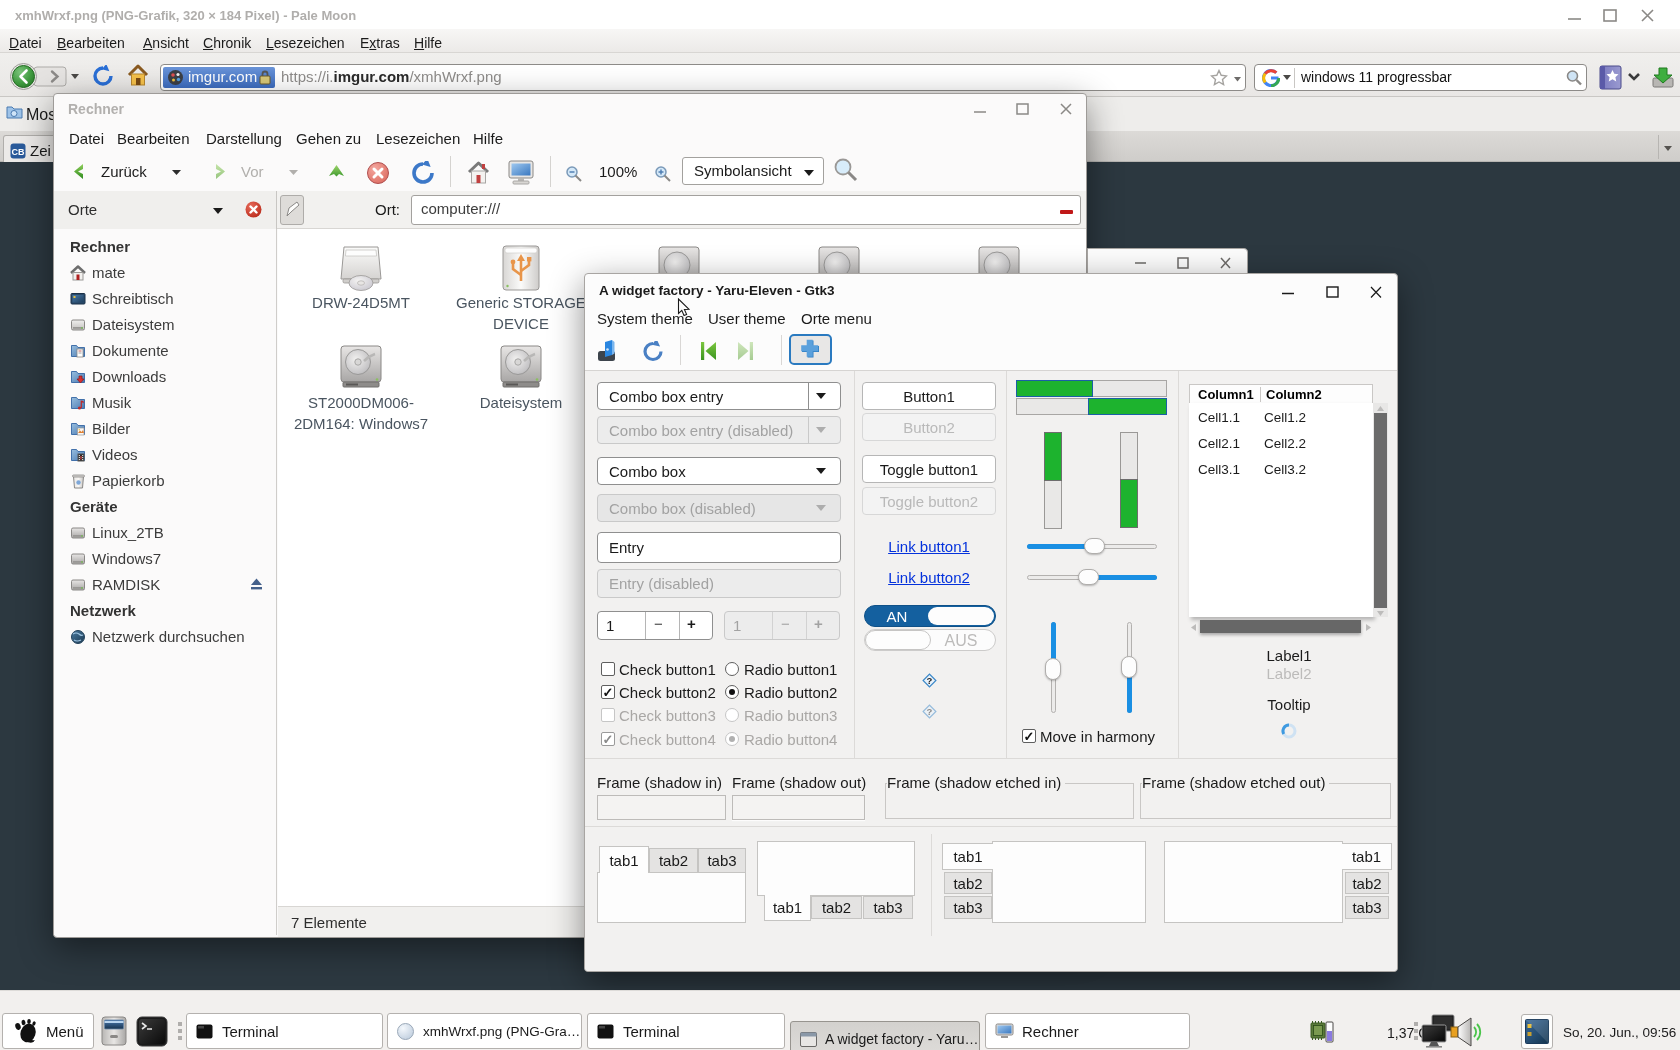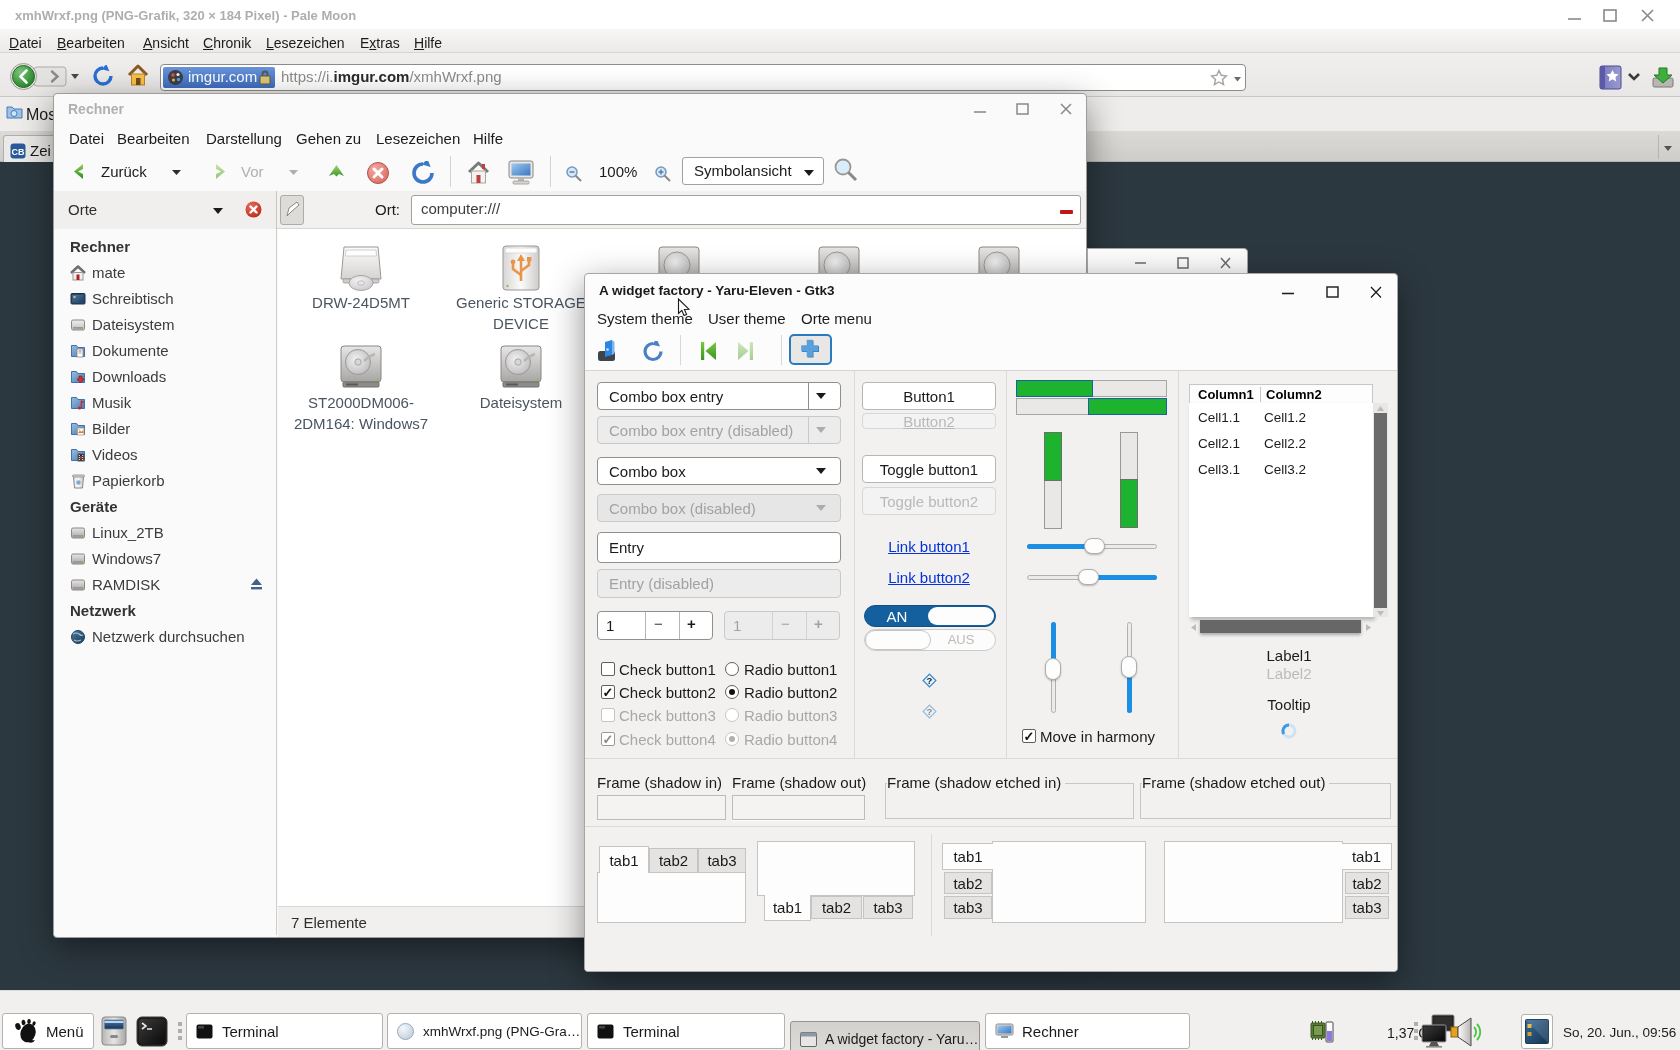--- a/index.html
+++ b/index.html
@@ -145,20 +145,39 @@
       <rect x="2" y="6" width="10" height="8" rx="1" fill="#d8c878" stroke="#6a5a28"></rect>
       <path d="M4.5 6 V4 a2.5 2.5 0 0 1 5 0 V6" fill="none" stroke="#555" stroke-width="1.8"></path>
     </svg>
     <span class="abs" style="left:120px;top:3px;font-size:15px;color:#8e8c8a;">https://i.<b style="color:#2b2b2b;font-weight:bold">imgur.com</b>/xmhWrxf.png</span>
     <svg class="abs" style="left:1049px;top:4px" width="32" height="19" viewBox="0 0 32 19">
       <path d="M9 1.5 l2.2 4.8 5.2 0.6 -3.9 3.6 1.1 5.2 -4.6 -2.7 -4.6 2.7 1.1 -5.2 -3.9 -3.6 5.2 -0.6 z" fill="none" stroke="#a5a3a0" stroke-width="1.4"></path>
       <path d="M24 8 l7 0 l-3.5 4.5 z" fill="#6d6b69"></path>
     </svg>
   </div>
 
+  <div class="urlbox" style="left:1254px;top:11px;width:333px;height:27px;">
+    <svg class="abs" style="left:7px;top:4px" width="18" height="18" viewBox="0 0 18 18">
+      <path d="M16.5 9 a7.5 7.5 0 1 1 -2.2 -5.3" fill="none" stroke="#4285F4" stroke-width="3"></path>
+      <path d="M16.5 9 L9 9" stroke="#4285F4" stroke-width="3"></path>
+      <path d="M16.8 9 a7.8 7.8 0 0 1 -7.8 7.8" fill="none" stroke="#34A853" stroke-width="3"></path>
+      <path d="M3.2 13.5 a7.8 7.8 0 0 1 0 -9" fill="none" stroke="#FBBC05" stroke-width="3"></path>
+      <path d="M3.2 4.5 A7.8 7.8 0 0 1 14.3 3.7" fill="none" stroke="#EA4335" stroke-width="3"></path>
+    </svg>
+    <path>
+    <svg class="abs" style="left:27px;top:9px" width="10" height="8" viewBox="0 0 10 8">
+          <path d="M1 1 l8 0 l-4 5 z" fill="#4a4846"></path>
+        </svg>
+    <div class="abs" style="left:39px;top:3px;width:1px;height:20px;background:#c9c7c4;"></div>
+    <span class="abs" style="left:46px;top:4px;font-size:14px;color:#111;">windows 11 progressbar</span>
+    <svg class="abs" style="left:310px;top:4px" width="18" height="18" viewBox="0 0 18 18">
+      <circle cx="7.5" cy="7" r="5" fill="#cfe4f5" stroke="#8a8886" stroke-width="1.6"></circle>
+      <line x1="11.5" y1="11" x2="16" y2="15.5" stroke="#8a8886" stroke-width="2.4"></line>
+    </svg>
+  </path></div>
 
   <svg class="abs" style="left:1599px;top:12px" width="78" height="25" viewBox="0 0 78 25">
     <rect x="1" y="1" width="21" height="23" rx="2" fill="url(#bkg)" stroke="#4a4a8a"></rect>
     <rect x="1" y="1" width="5" height="23" fill="#5a5aa8"></rect>
     <path d="M13.5 5 l1.8 3.8 4.2 0.5 -3.1 2.9 0.85 4.2 -3.75 -2.2 -3.75 2.2 0.85 -4.2 -3.1 -2.9 4.2 -0.5 z" fill="#ffffff"></path>
     <path d="M30 9 l5 5 l5 -5" fill="none" stroke="#3a3a3a" stroke-width="2.6"></path>
     <rect x="54" y="13" width="20" height="9" rx="1.5" fill="#b8b6b3" stroke="#7a7876"></rect>
     <path d="M60 3 h8 v7 h5 l-9 8 -9 -8 h5 z" fill="#3fae3f" stroke="#1f7a1f"></path>
     <defs>
         <linearGradient id="bkg" x1="0" y1="0" x2="1" y2="0">
@@ -627,32 +646,32 @@
     </div>
     <span class="abs t15" style="left:159px;top:410px;">Radio button2</span>
   <div class="rd dis" style="left:140px;top:434px;"></div>
     <span class="abs t15 gray" style="left:159px;top:433px;">Radio button3</span>
   <div class="rd dis" style="left:140px;top:458px;">
       <div class="abs" style="left:3px;top:3px;width:6px;height:6px;border-radius:50%;background:#b0b0b0;"></div>
     </div>
     <span class="abs t15 gray" style="left:159px;top:457px;">Radio button4</span>
 
   <div class="btn" style="left:277px;top:108px;width:134px;height:28px;">Button1</div>
-  <div class="btn dis" style="left:277px;top:139px;width:134px;height:16px;text-decoration:underline;">Button2</div>
+  <div class="btn dis" style="left:277px;top:139px;width:134px;height:28px;">Button2</div>
   <div class="btn" style="left:277px;top:181px;width:134px;height:28px;">Toggle button1</div>
   <div class="btn dis" style="left:277px;top:213px;width:134px;height:28px;">Toggle button2</div>
   <div class="abs" style="left:277px;top:264px;width:134px;text-align:center;font-size:15px;"><span style="color:#0432dc;text-decoration:underline;">Link button1</span></div>
   <div class="abs" style="left:277px;top:295px;width:134px;text-align:center;font-size:15px;"><span style="color:#0432dc;text-decoration:underline;">Link button2</span></div>
   <div class="abs" style="left:279px;top:331px;width:132px;height:22px;border-radius:11px;background:#14609f;border:1px solid #0f5188;">
     <span class="abs" style="left:0;top:2px;width:64px;text-align:center;font-size:15px;color:#fff;">AN</span>
     <div class="abs" style="left:63px;top:1px;width:66px;height:18px;border-radius:9px;background:#fdfdfd;"></div>
   </div>
   <div class="abs" style="left:279px;top:355px;width:132px;height:22px;border-radius:11px;background:#fcfcfc;border:1px solid #cccbca;">
     <div class="abs" style="left:0px;top:0px;width:66px;height:20px;border-radius:10px;background:#fdfdfd;border:1px solid #c6c5c4;"></div>
-    <span class="abs" style="left:64px;top:2px;width:64px;text-align:center;font-size:13px;color:#bcbbba;">AUS</span>
+    <span class="abs" style="left:64px;top:2px;width:64px;text-align:center;font-size:16px;color:#bcbbba;">AUS</span>
   </div>
   <svg class="abs" style="left:336px;top:398px" width="17" height="17" viewBox="0 0 17 17">
     <rect x="4" y="4" width="9" height="9" fill="#e8f2fb" stroke="#3a87c8" stroke-width="1.2" transform="rotate(45 8.5 8.5)"></rect>
     <text x="8.5" y="12" font-size="9.5" font-weight="bold" fill="#222" text-anchor="middle" font-family="Liberation Sans">?</text>
   </svg>
   <svg class="abs" style="left:336px;top:429px;opacity:0.5" width="17" height="17" viewBox="0 0 17 17">
     <rect x="4" y="4" width="9" height="9" fill="#e8f2fb" stroke="#3a87c8" stroke-width="1.2" transform="rotate(45 8.5 8.5)"></rect>
     <text x="8.5" y="12" font-size="9.5" font-weight="bold" fill="#222" text-anchor="middle" font-family="Liberation Sans">?</text>
   </svg>
 

